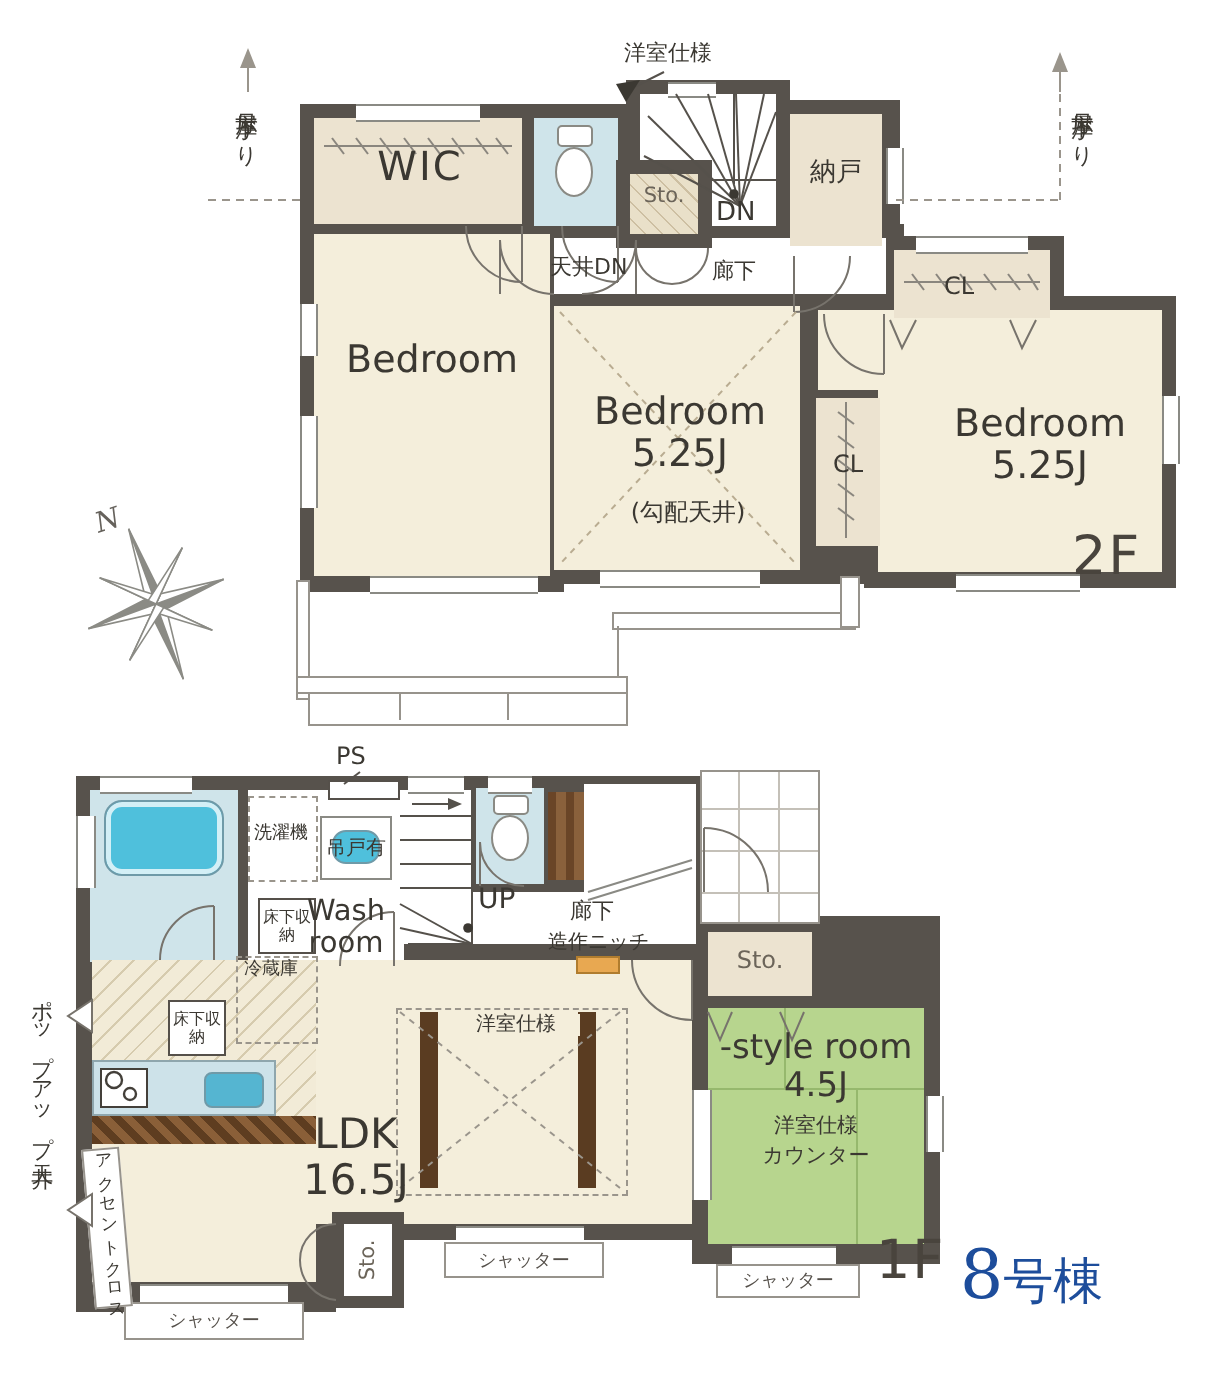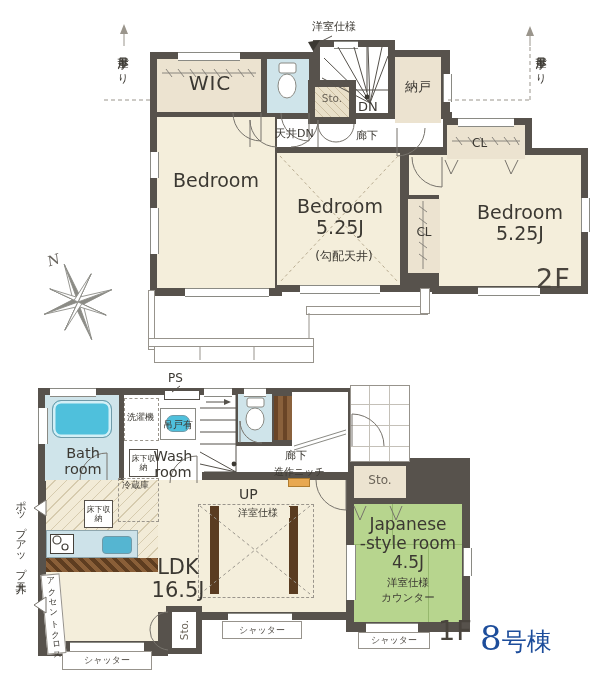--- a/index.html
+++ b/index.html
@@ -353,36 +353,34 @@
     <div>5.25J</div>
   </div>
   <div class="lbl" style="left:293px;top:250px;width:102px;text-align:center;font-size:12px;">(勾配天井)</div>
   <div class="lbl c" style="left:468px;top:202px;width:104px;font-size:19px;">
     <div>Bedroom</div>
     <div>5.25J</div>
   </div>
   <div class="lbl flbl" style="left:536px;top:264px;">2F</div>
 
   <div class="lbl" style="left:168px;top:372px;font-size:12px;">PS</div>
-  <div class="lbl c" style="left:52px;top:446px;width:62px;font-size:14.5px;">Bath room</div>
   <div class="lbl" style="left:127px;top:413px;font-size:9px;">洗濯機</div>
   <div class="lbl" style="left:163px;top:419px;font-size:10px;">吊戸有</div>
   <div class="lbl c" style="left:144px;top:449px;width:58px;font-size:14.5px;">Wash room</div>
   <div class="lbl" style="left:122px;top:481px;font-size:9px;">冷蔵庫</div>
-  <div class="lbl" style="left:239px;top:443px;font-size:14px;margin-top:44px;">UP</div>
+  <div class="lbl" style="left:239px;top:443px;font-size:14px;">UP</div>
   <div class="lbl" style="left:285px;top:450px;font-size:11px;">廊下</div>
   <div class="lbl" style="left:274px;top:466px;font-size:10px;">造作ニッチ</div>
   <div class="lbl stotx" style="left:354px;top:474px;width:52px;text-align:center;font-size:12px;">Sto.</div>
   <div class="lbl c" style="left:140px;top:556px;width:76px;font-size:21px;">
     <div>LDK</div>
     <div>16.5J</div>
   </div>
   <div class="lbl" style="left:226px;top:507px;width:64px;text-align:center;font-size:10px;background:#f4eedb;">洋室仕様</div>
   <div class="lbl c" style="left:354px;top:515px;width:108px;font-size:17px;line-height:1.12;">
-    <div>Japanese</div>
     <div>-style room</div>
     <div>4.5J</div>
     <div style="font-size:10.5px;margin-top:5px;">洋室仕様</div>
     <div style="font-size:10.5px;margin-top:3px;">カウンター</div>
   </div>
   <div class="lbl vtext" style="left:14px;top:492px;font-size:11px;font-weight:500;">ポップアップ天井</div>
   <div class="abs" style="left:172px;top:612px;width:24px;height:36px;display:flex;align-items:center;justify-content:center;">
     <span class="stotx" style="transform:rotate(-90deg);font-size:10.5px;">Sto.</span>
   </div>
   <div class="lbl flbl" style="left:438px;top:616px;">1F</div>

